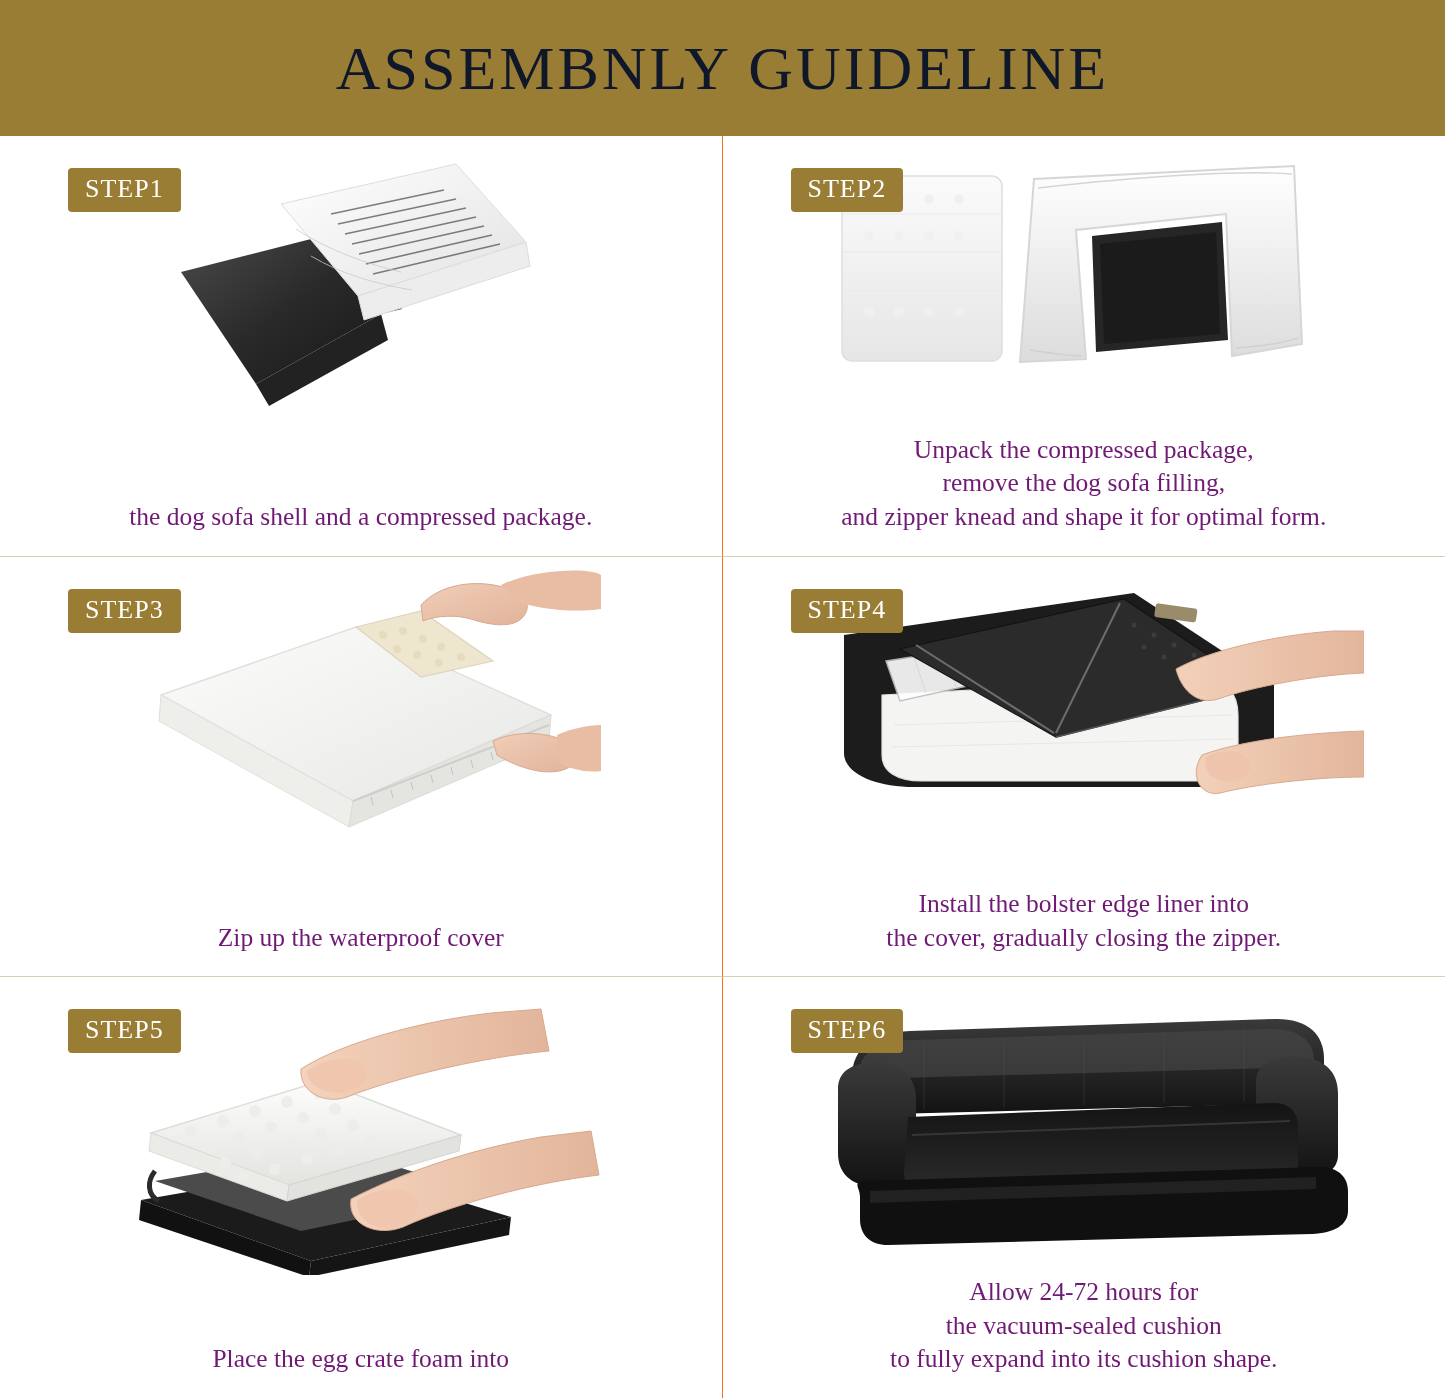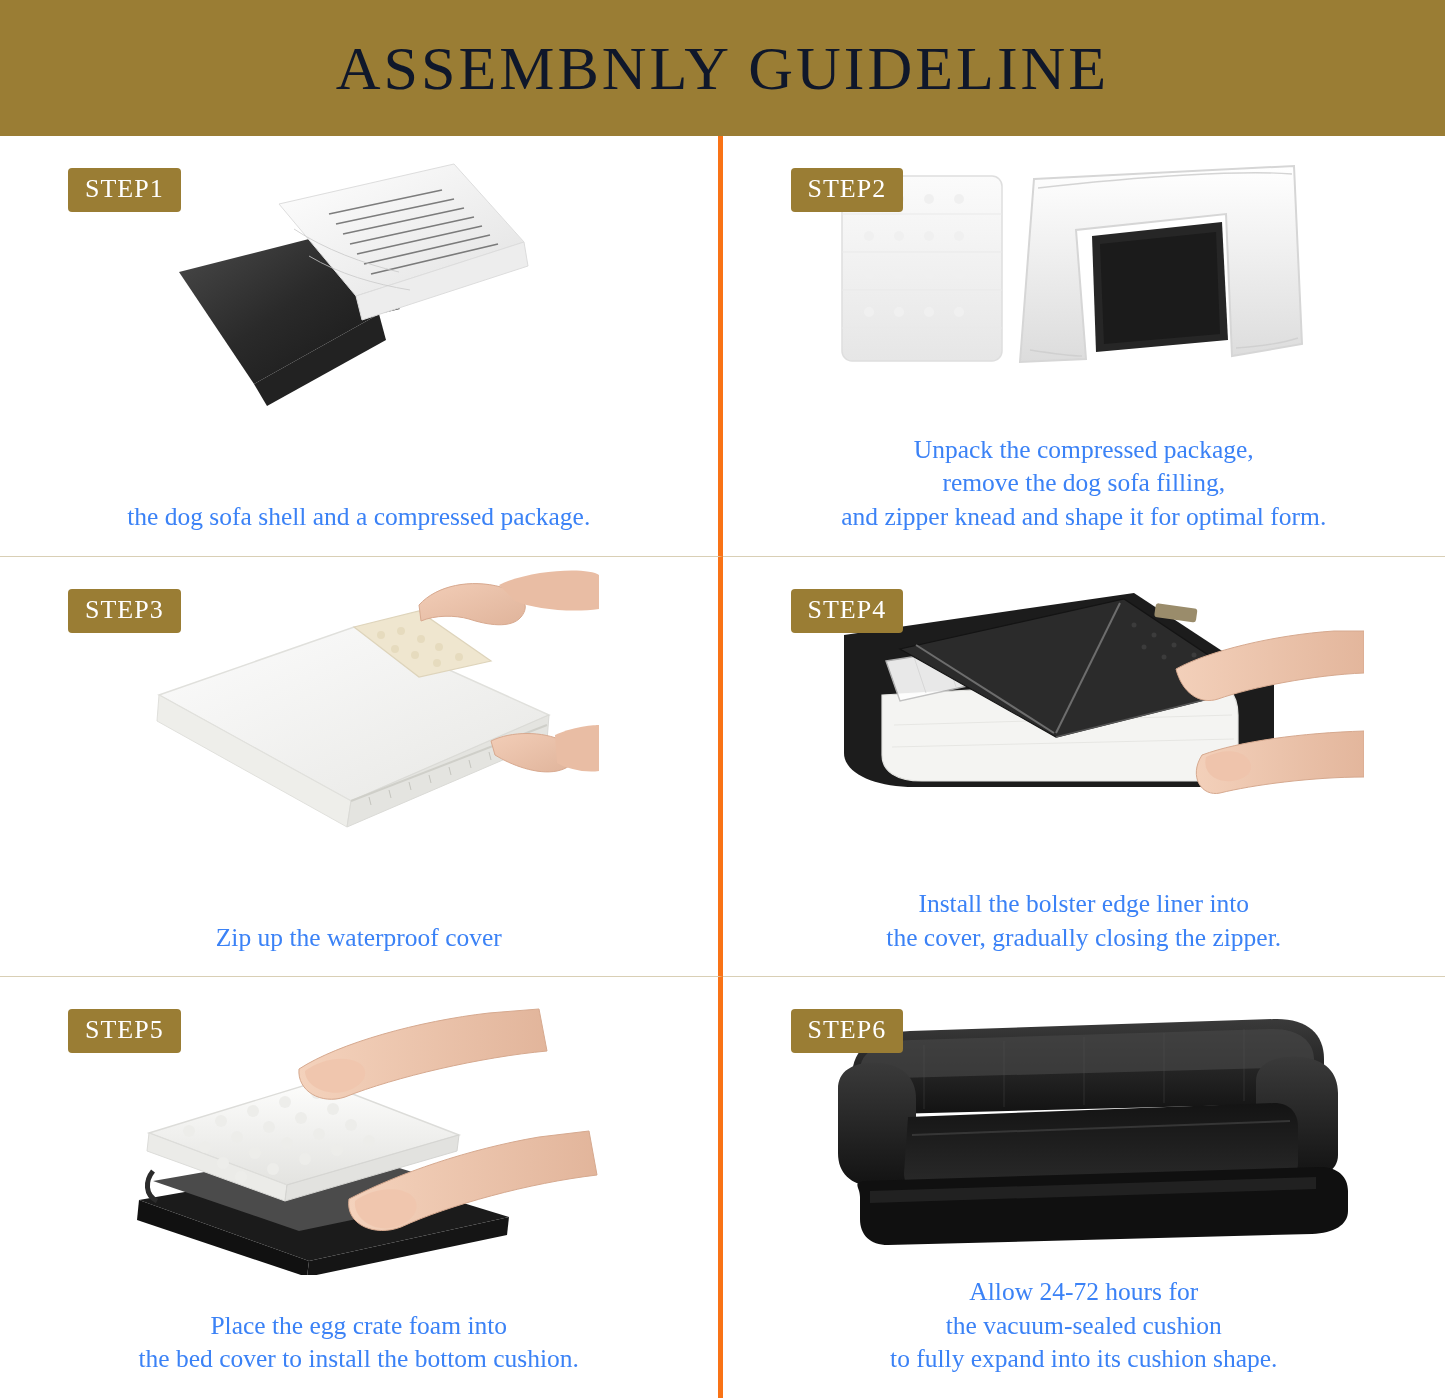--- a/index.html
+++ b/index.html
@@ -47,21 +47,21 @@
     display: grid;
     grid-template-columns: 1fr 1fr;
     grid-template-rows: 1fr 1fr 1fr;
   }
   .cell {
     position: relative;
     box-sizing: border-box;
     padding: 0;
     overflow: hidden;
   }
-  .cell.br { border-right: 5px solid #f97316; }
+  .cell.br { border-right: 1px solid #f97316; }
   .cell.bb { border-bottom: 1px solid #d9cfb5; }
 
   .step-badge {
     position: absolute;
     left: 68px;
     top: 32px;
     background: #9a7d34;
     color: #ffffff;
     font-size: 26px;
     letter-spacing: 1px;
@@ -79,21 +79,21 @@
     height: 270px;
   }
   .caption {
     position: absolute;
     left: 0;
     right: 0;
     bottom: 22px;
     text-align: center;
     font-size: 25.5px;
     line-height: 1.32;
-    color: #3b82f6;
+    color: #701a75;
     font-family: "Liberation Serif", serif;
     padding: 0 34px;
   }
   .caption div { white-space: nowrap; }
 
   
   .art svg { display: block; margin: 0 auto; }
 </style>
 </head>
 <body>
@@ -384,21 +384,20 @@
 
           <path d="M190,84 C230,58 310,36 380,28 L430,24 L438,66 C372,72 286,92 236,112 C212,120 188,106 190,84 Z" fill="url(#g5skin)" stroke="#d6a98f" stroke-width="1"></path>
           <path d="M196,86 C212,74 236,70 250,78 C262,86 256,100 238,106 C220,112 196,102 196,86 Z" fill="#f0c6ae"></path>
 
           <path d="M240,214 C290,188 360,164 430,152 L480,146 L488,190 C420,198 340,220 292,242 C266,252 236,240 240,214 Z" fill="url(#g5skin)" stroke="#d6a98f" stroke-width="1"></path>
           <path d="M246,216 C262,204 288,200 302,210 C314,220 306,236 286,242 C266,248 244,234 246,216 Z" fill="#f0c6ae"></path>
         </svg>
       </div>
       <div class="caption">
         <div>Place the egg crate foam into</div>
-        <div>the bed cover to install the bottom cushion.</div>
       </div>
     </div>
 
     <div class="cell">
       <div class="step-badge">STEP6</div>
       <div class="art">
         <svg width="560" height="260" viewBox="0 0 560 260">
           <defs>
             <linearGradient id="g6v" x1="0" y1="0" x2="0" y2="1">
               <stop offset="0" stop-color="#3a3a3a"></stop>

